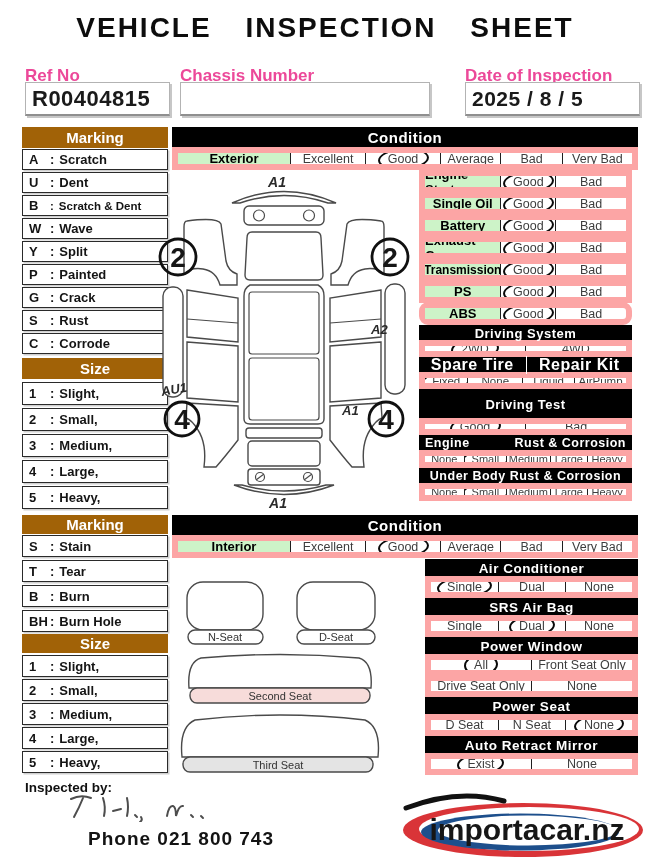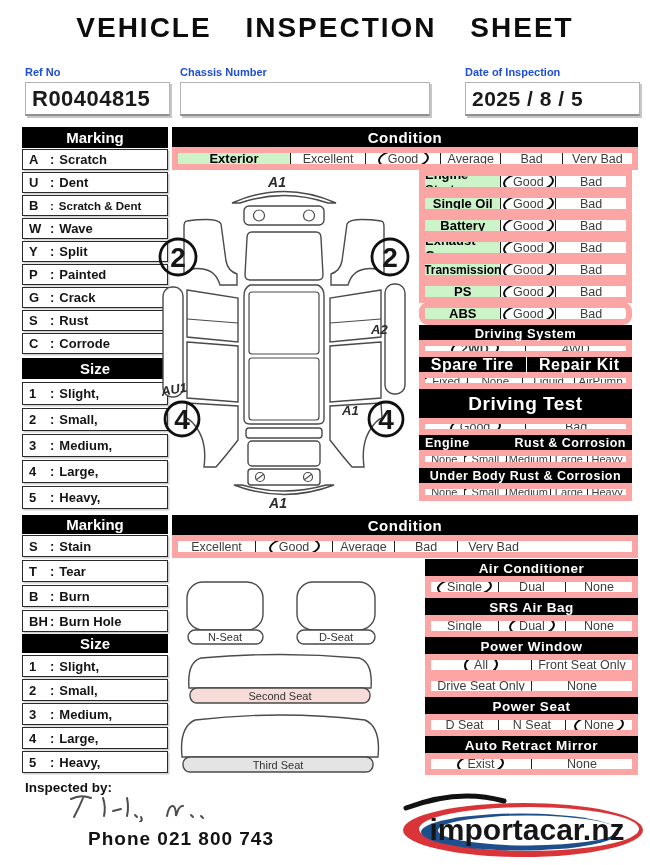--- a/index.html
+++ b/index.html
@@ -3,42 +3,42 @@
 <meta charset="utf-8">
 <style>
   * { margin:0; padding:0; box-sizing:border-box; }
   body { background:#fff; font-family:"Liberation Sans", sans-serif; }
   #sheet { position:relative; width:650px; height:865px; background:#fff; overflow:hidden; color:#111; }
   .abs { position:absolute; }
 
   
   .title { left:0; right:0; top:12px; text-align:center; font-size:28px; font-weight:800;
            letter-spacing:2px; word-spacing:24px; color:#0d0d0d; }
-  .fld-label { font-size:11px; font-weight:bold; color:#1d4ed8; }
+  .fld-label { font-size:17px; font-weight:bold; color:#ec4899; }
   .fld-box { border:1px solid #b3b3b3; border-bottom:2px solid #8f8f8f; background:#fff;
              box-shadow:2px 2px 0 #c7c7c7; display:flex; align-items:center; }
   .fld-value { font-size:22px; font-weight:600; color:#1a1a1a; padding-left:6px; letter-spacing:0.5px; }
 
   
   .bar { background:#000; color:#fff; font-weight:bold; display:flex; align-items:center;
          justify-content:center; font-size:13.5px; letter-spacing:0.5px; }
   .row { display:flex; border:6px solid #fca5a5; background:#fff; margin-top:-1px; }
   .cell { display:flex; align-items:center; justify-content:center; color:#3d3d3d;
           border-left:1px solid #1f1f1f; font-size:12.5px; overflow:hidden; }
   .cell:first-child { border-left:none; }
   .green { background:#cdf3c8; color:#000; font-weight:bold; font-size:13px; }
 
   
   .circ { position:relative; display:inline-block; padding:0 2px; }
   .circ::before { content:""; position:absolute; left:-8px; right:-8px; top:-4px; bottom:-4px;
                   border:2.6px solid #0a0a0a; border-radius:50%; transform:rotate(-4deg); }
 
   
   .legend { width:146px; display:flex; flex-direction:column; }
-  .lbar { background:#000000; color:#fff; font-weight:bold; font-size:15px; display:flex;
+  .lbar { background:#a16207; color:#fff; font-weight:bold; font-size:15px; display:flex;
           align-items:center; justify-content:center; }
   .lrow { display:flex; align-items:center; border:1px solid #2a2a2a; background:#fff;
           box-shadow:1.5px 1.5px 0 #cfcfcf; padding:0 6px; font-weight:bold; color:#141414; font-size:13px; }
   .lcode { display:inline-block; width:21px; }
   .lsep { margin-right:5px; }
 
   .between { justify-content:space-between; padding:0 6px; }
   .splitbar > span { width:50%; text-align:center; }
   .splitbar > span + span { border-left:1px solid #fff; }
 
@@ -257,38 +257,38 @@
     <div class="row" style="height:23px;border-radius:9px;">
         <div class="cell green" style="width:80px;">ABS</div>
         <div class="cell" style="width:58px;">
           <span class="circ">Good</span>
         </div>
         <div class="cell" style="width:75px;">Bad</div>
       </div>
 
     <div class="bar" style="height:16px; font-size:13px;">Driving System</div>
     <div class="row" style="height:17px;">
-      <div class="cell" style="width:106px;font-weight:bold;">
+      <div class="cell" style="width:106px;">
           <span class="circ">2WD</span>
         </div>
       <div class="cell" style="width:107px;">4WD</div>
     </div>
     <div class="bar splitbar" style="height:16px; font-size:16px;">
       <span>Spare Tire</span>
         <span>Repair Kit</span>
     </div>
     <div class="row" style="height:17px;">
       <div class="cell" style="width:45px; font-size:11.5px;">
           <span class="circ">Fixed</span>
         </div>
       <div class="cell" style="width:58px; font-size:11.5px;">None</div>
       <div class="cell" style="width:55px; font-size:11.5px;">Liquid</div>
       <div class="cell" style="width:55px; font-size:11.5px;">AirPump</div>
     </div>
-    <div class="bar" style="height:30px; font-size:19px;">Driving Test</div>
+    <div class="bar" style="height:30px; font-size:13px;">Driving Test</div>
     <div class="row" style="height:17px;">
       <div class="cell" style="width:106px;">
           <span class="circ">Good</span>
         </div>
       <div class="cell" style="width:107px;">Bad</div>
     </div>
     <div class="bar between" style="height:16px; font-size:12.5px;">
       <span>Engine</span>
         <span>Rust &amp; Corrosion</span>
     </div>
@@ -358,20 +358,21 @@
       </div>
     <div class="lrow" style="height:22px;">
         <span class="lcode">5</span>
         <span class="lsep">:</span>
         <span>Heavy,</span>
       </div>
   </div>
 
   <div class="abs bar" style="left:172px; top:515px; width:466px; height:21px; font-size:15px;">Condition</div>
   <div class="abs row" style="left:172px; top:536px; width:466px; height:23px;">
+    <div class="cell green" style="width:115px;">Interior</div>
     <div class="cell" style="width:77px;">Excellent</div>
     <div class="cell" style="width:77px;">
         <span class="circ">Good</span>
       </div>
     <div class="cell" style="width:62px;">Average</div>
     <div class="cell" style="width:63px;">Bad</div>
     <div class="cell" style="width:72px;">Very Bad</div>
   </div>
 
   <svg class="abs" style="left:175px; top:562px;" width="210" height="222" viewBox="0 0 210 222">

